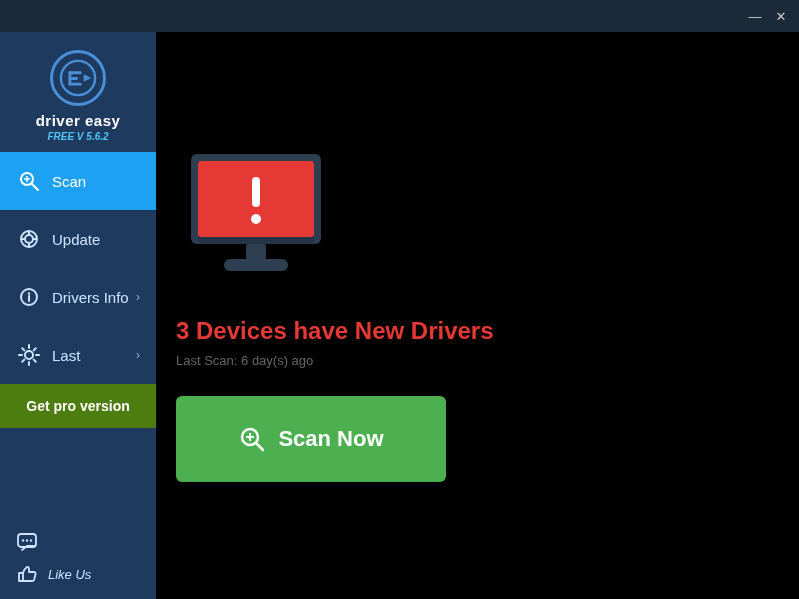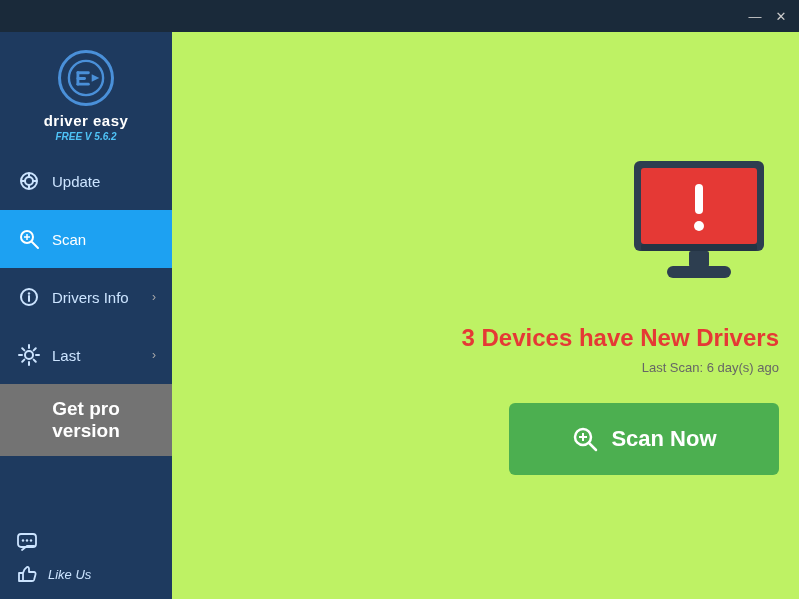--- a/index.html
+++ b/index.html
@@ -38,21 +38,21 @@
 
     
     .app-body {
       display: flex;
       flex: 1;
       overflow: hidden;
     }
 
     
     .sidebar {
-      width: 172px;
+      width: 156px;
       background: #1e3a5f;
       display: flex;
       flex-direction: column;
       flex-shrink: 0;
     }
 
     .sidebar-logo {
       padding: 18px 16px 10px 16px;
       display: flex;
       flex-direction: column;
@@ -117,25 +117,25 @@
     .nav-item .nav-label {
       flex: 1;
       font-weight: 500;
     }
     .nav-item .nav-arrow {
       font-size: 12px;
       color: #aaa;
     }
 
     .get-pro {
-      background: #737373;
+      background: #4d7c0f;
       color: #fff;
       text-align: center;
       padding: 14px 16px;
-      font-size: 19px;
+      font-size: 14px;
       font-weight: bold;
       cursor: pointer;
       margin: 0;
     }
 
     .sidebar-bottom {
       padding: 14px 16px;
       display: flex;
       flex-direction: column;
       gap: 10px;
@@ -146,24 +146,24 @@
       align-items: center;
       color: #cce4ff;
       font-size: 13px;
       cursor: pointer;
       gap: 10px;
     }
 
     
     .main-content {
       flex: 1;
-      background: #bef264;
-      display: flex;
-      flex-direction: column;
-      align-items: flex-end;
+      background: #000000;
+      display: flex;
+      flex-direction: column;
+      align-items: flex-start;
       justify-content: center;
       padding: 20px;
     }
 
     .monitor-container {
       margin-bottom: 24px;
     }
 
     
     .monitor-svg {
@@ -184,21 +184,21 @@
       color: #666;
       text-align: center;
       margin-bottom: 28px;
     }
 
     .scan-now-btn {
       background: #4caf50;
       color: #fff;
       border: none;
       border-radius: 6px;
-      padding: 22px 60px;
+      padding: 29px 60px;
       font-size: 22px;
       font-weight: bold;
       cursor: pointer;
       display: flex;
       align-items: center;
       gap: 12px;
       min-width: 270px;
       justify-content: center;
     }
 
@@ -231,47 +231,47 @@
           <rect x="10" y="13" width="3" height="15" rx="1.5" fill="#4a90d9"></rect>
 
           <polygon points="26,16 34,20 26,24" fill="#4a90d9"></polygon>
         </svg>
       </div>
       <div class="logo-text">driver easy</div>
       <div class="logo-version">FREE V 5.6.2</div>
     </div>
 
     <div class="sidebar-nav">
+
+      <div class="nav-item active">
+        <div class="nav-icon">
+          <svg width="22" height="22" viewBox="0 0 22 22" fill="none">
+            <circle cx="9" cy="9" r="6" stroke="white" stroke-width="2"></circle>
+            <line x1="14" y1="14" x2="20" y2="20" stroke="white" stroke-width="2" stroke-linecap="round"></line>
+            <line x1="6" y1="9" x2="12" y2="9" stroke="white" stroke-width="1.5"></line>
+            <line x1="9" y1="6" x2="9" y2="12" stroke="white" stroke-width="1.5"></line>
+          </svg>
+        </div>
+        <span class="nav-label">Scan</span>
+      </div>
 
       <div class="nav-item">
         <div class="nav-icon">
           <svg width="22" height="22" viewBox="0 0 22 22" fill="none">
             <circle cx="11" cy="11" r="8" stroke="#cce4ff" stroke-width="2"></circle>
             <circle cx="11" cy="11" r="4" fill="none" stroke="#cce4ff" stroke-width="2"></circle>
             <line x1="11" y1="3" x2="11" y2="7" stroke="#cce4ff" stroke-width="2"></line>
             <line x1="11" y1="15" x2="11" y2="19" stroke="#cce4ff" stroke-width="2"></line>
             <line x1="3" y1="11" x2="7" y2="11" stroke="#cce4ff" stroke-width="2"></line>
             <line x1="15" y1="11" x2="19" y2="11" stroke="#cce4ff" stroke-width="2"></line>
           </svg>
         </div>
         <span class="nav-label">Update</span>
       </div>
 
-      <div class="nav-item active">
-        <div class="nav-icon">
-          <svg width="22" height="22" viewBox="0 0 22 22" fill="none">
-            <circle cx="9" cy="9" r="6" stroke="white" stroke-width="2"></circle>
-            <line x1="14" y1="14" x2="20" y2="20" stroke="white" stroke-width="2" stroke-linecap="round"></line>
-            <line x1="6" y1="9" x2="12" y2="9" stroke="white" stroke-width="1.5"></line>
-            <line x1="9" y1="6" x2="9" y2="12" stroke="white" stroke-width="1.5"></line>
-          </svg>
-        </div>
-        <span class="nav-label">Scan</span>
-      </div>
-
       <div class="nav-item">
         <div class="nav-icon">
           <svg width="22" height="22" viewBox="0 0 22 22" fill="none">
             <circle cx="11" cy="11" r="8" stroke="#cce4ff" stroke-width="2"></circle>
             <line x1="11" y1="10" x2="11" y2="15" stroke="#cce4ff" stroke-width="2" stroke-linecap="round"></line>
             <circle cx="11" cy="7.5" r="1.2" fill="#cce4ff"></circle>
           </svg>
         </div>
         <span class="nav-label">Drivers Info</span>
         <span class="nav-arrow">›</span>

